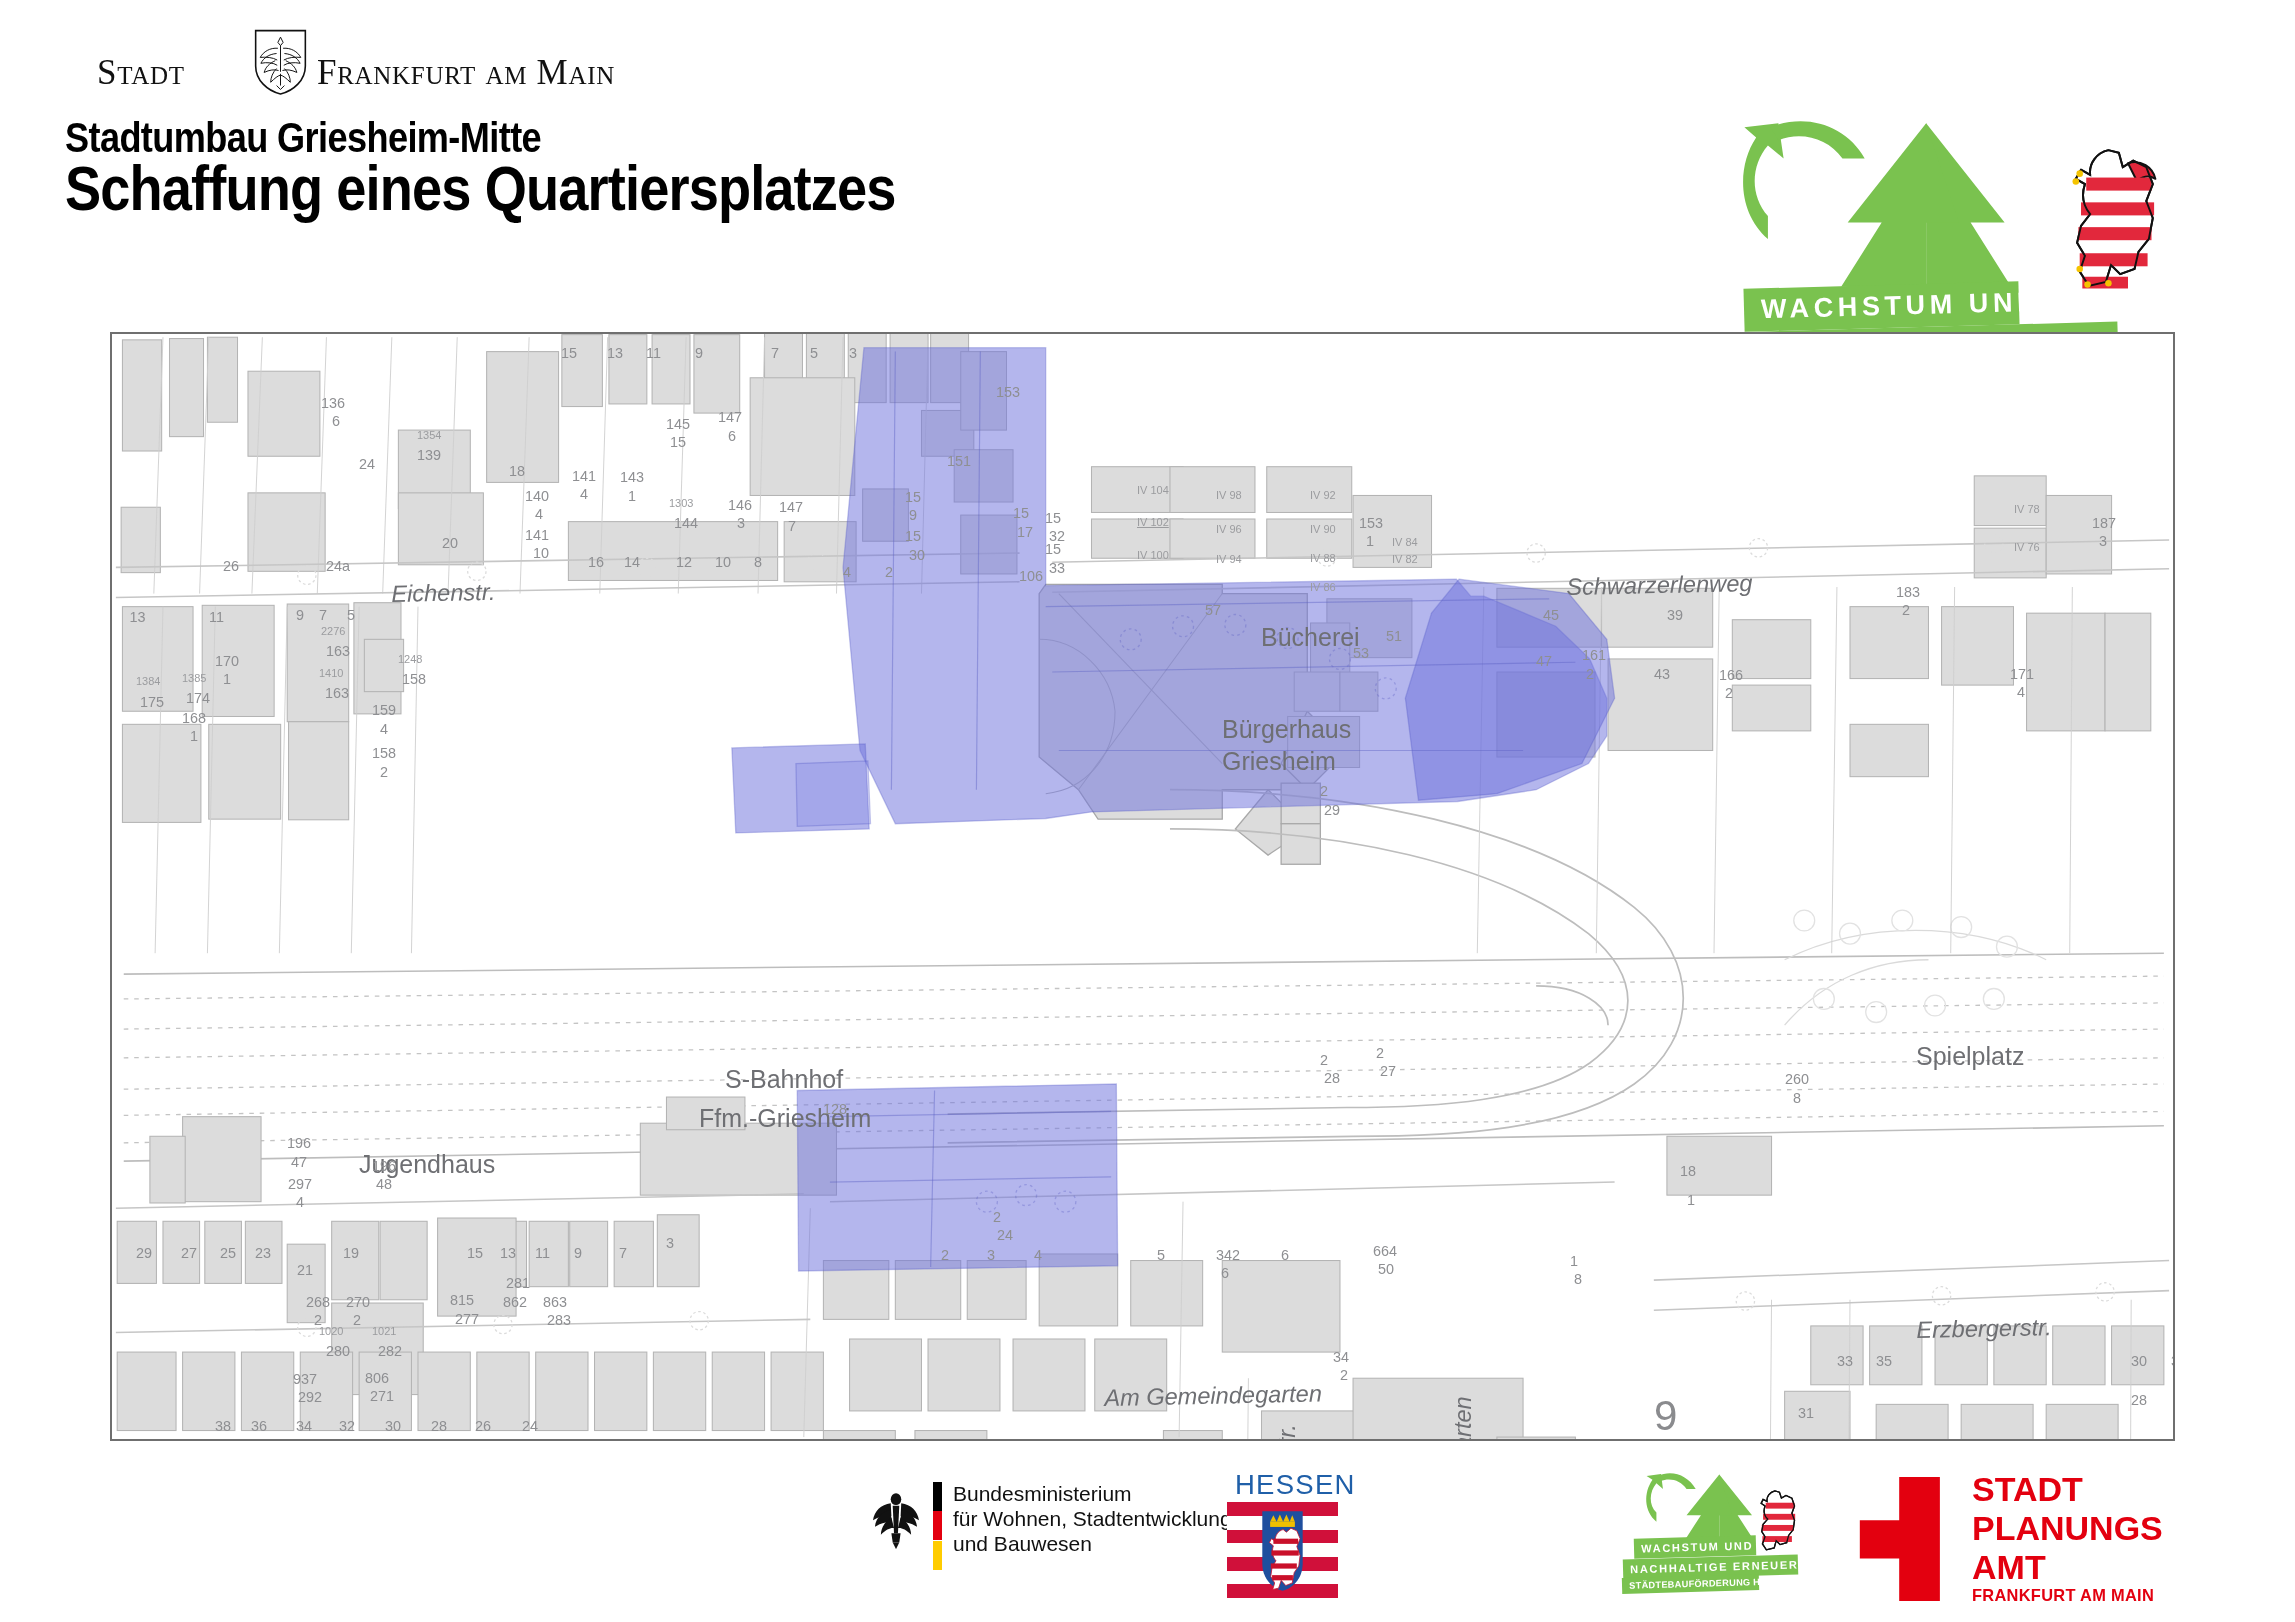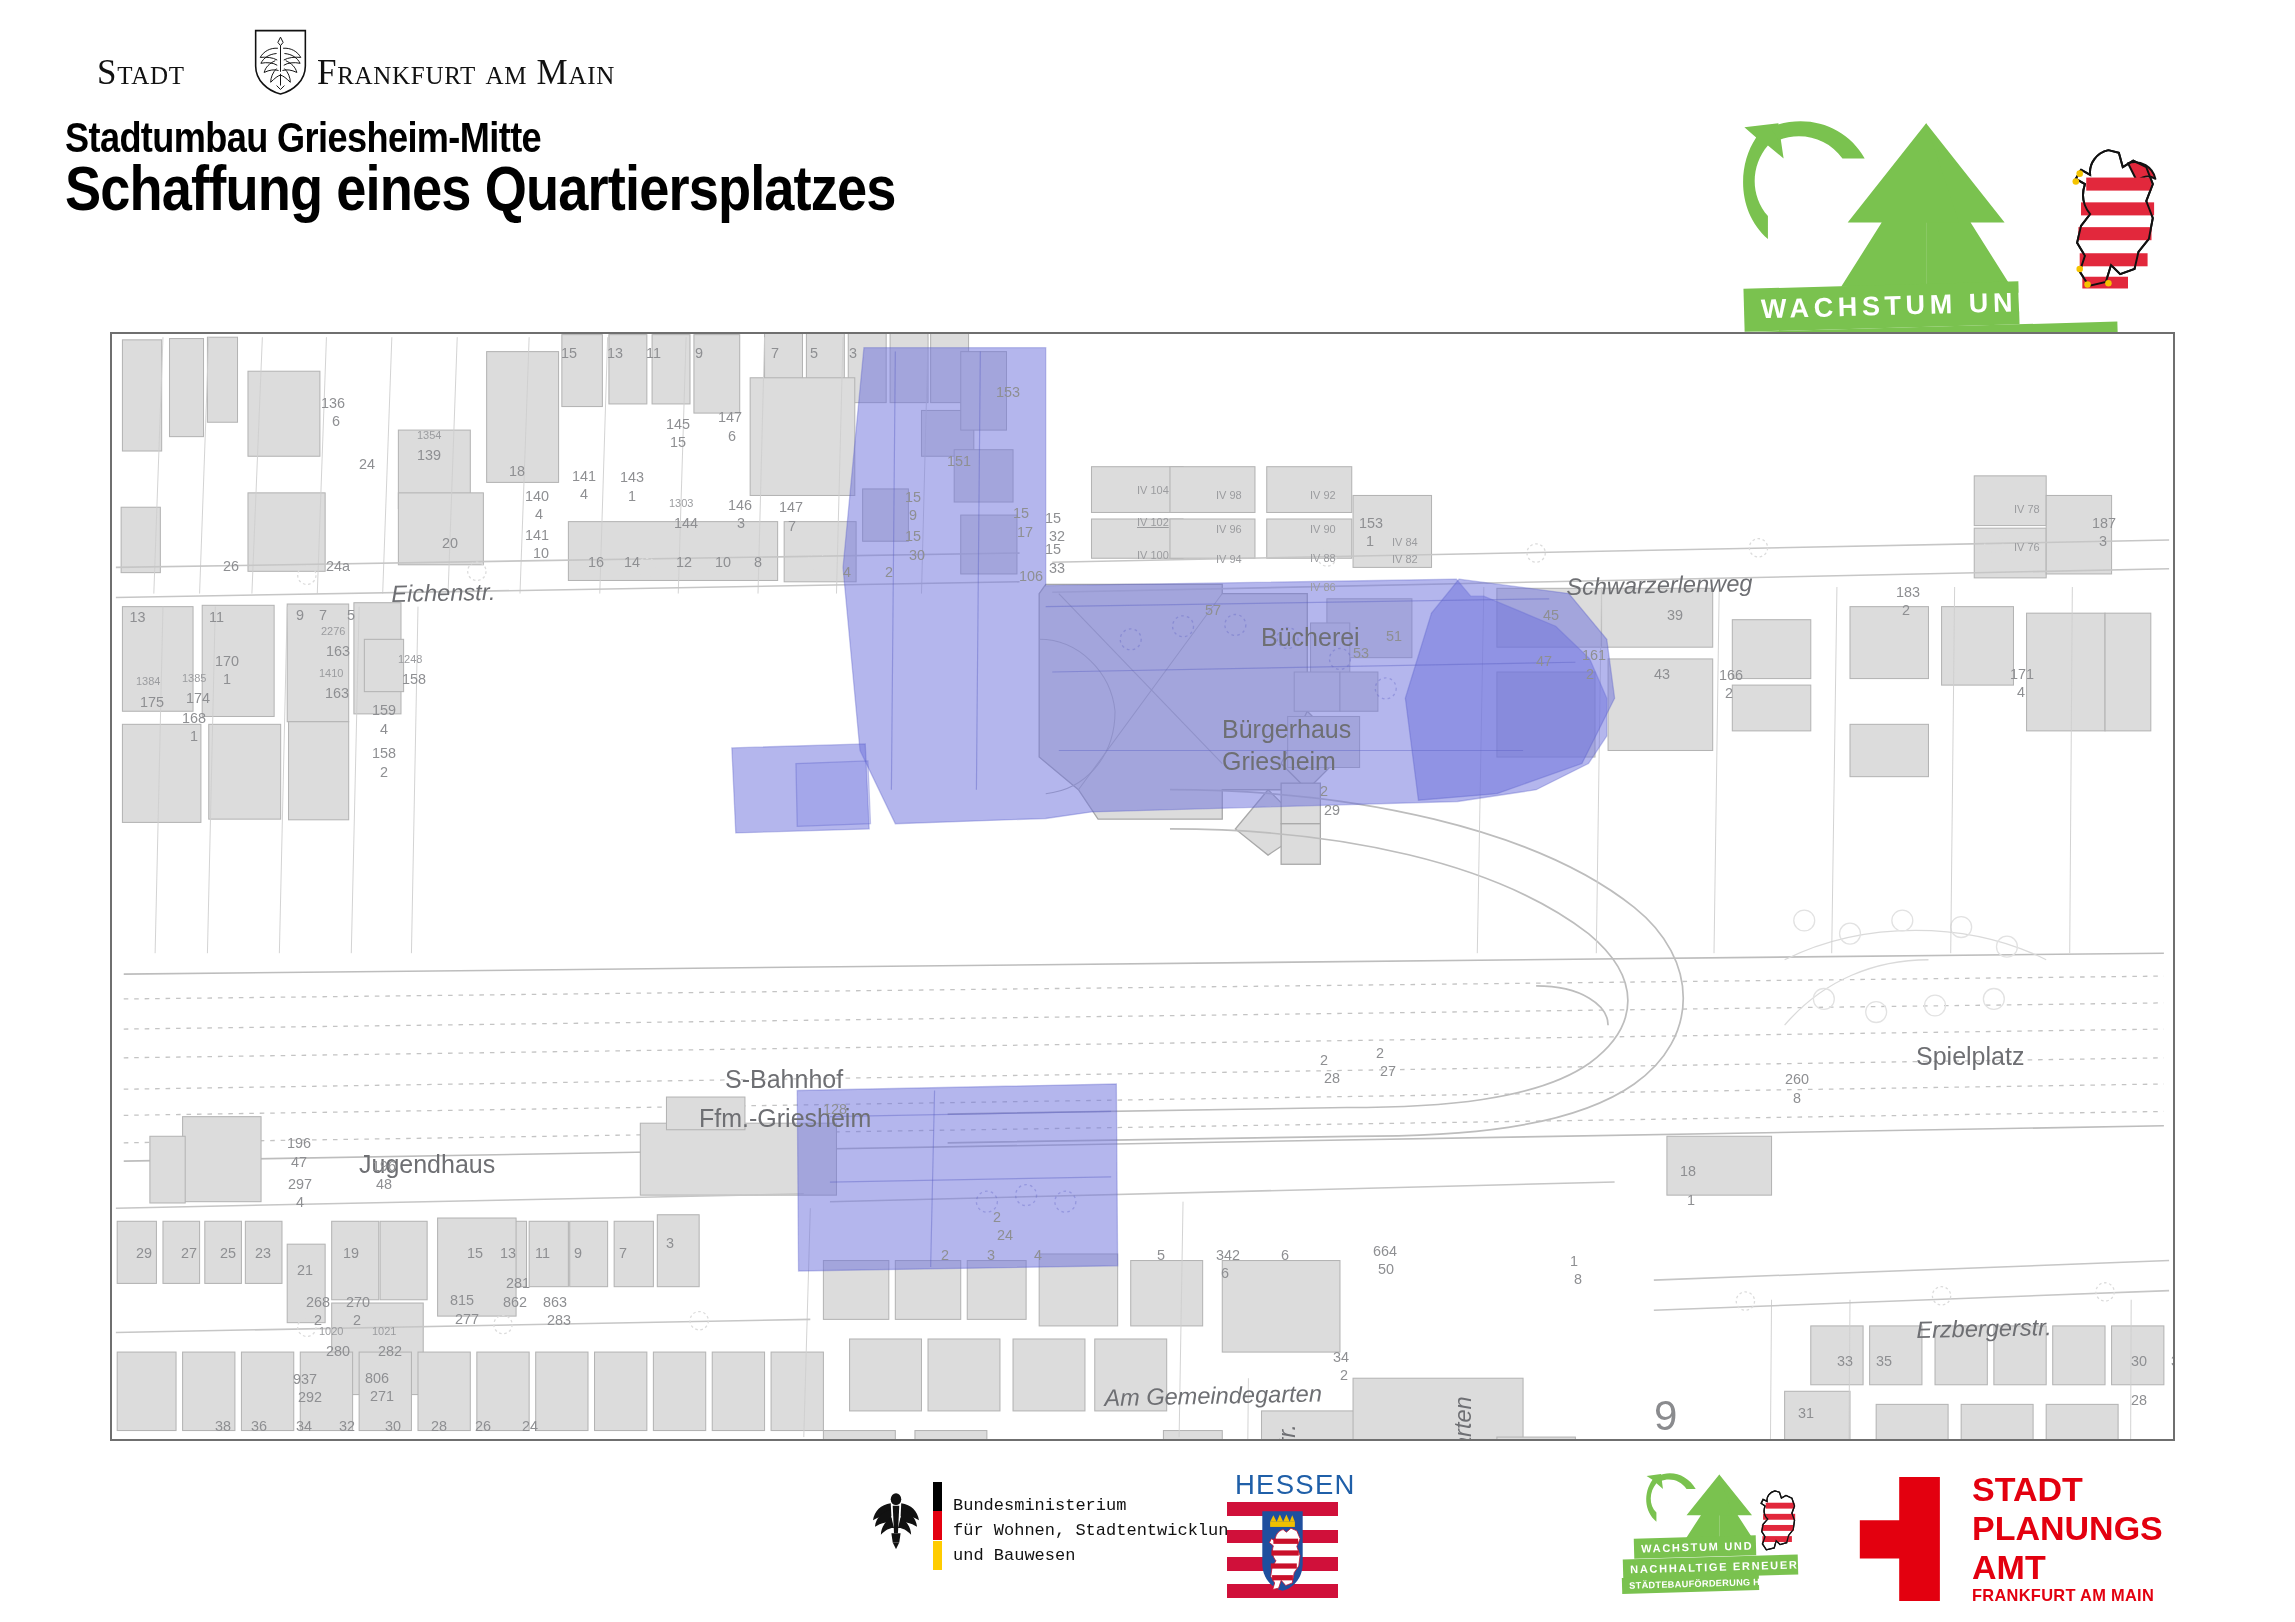--- a/index.html
+++ b/index.html
@@ -75,22 +75,22 @@
   
   #footer{position:absolute;left:0;top:1465px;width:2295px;height:157px;}
   .f-blk{position:absolute;top:0;height:157px;}
   
   #bmwsb{left:873px;width:314px;}
   #bmwsb .eagle{position:absolute;left:0;top:25px;width:46px;height:59px;}
   #bmwsb .flagbar{position:absolute;left:60px;top:17px;width:9.2px;height:88px;}
   #bmwsb .fb-k{position:absolute;left:0;top:0;width:9.2px;height:29px;background:#000;}
   #bmwsb .fb-r{position:absolute;left:0;top:29px;width:9.2px;height:29px;background:#e3000f;}
   #bmwsb .fb-g{position:absolute;left:0;top:59px;width:9.2px;height:29px;background:#ffcc00;}
-  #bmwsb .txt{position:absolute;left:80px;top:15.7px;font-size:17px;line-height:25px;color:#111;
-              font-family:Liberation Mono, monospace;white-space:nowrap;margin-top:12px;}
+  #bmwsb .txt{position:absolute;left:80px;top:15.7px;font-size:21px;line-height:25px;color:#111;
+              font-family:Liberation Sans, sans-serif;white-space:nowrap;}
   
   #hessen{left:1227px;width:118px;}
   #hessen .hw{position:absolute;left:7.9px;top:3.9px;font-size:27.5px;letter-spacing:1.3px;
               color:#1f5fa8;font-family:"Liberation Sans", sans-serif;}
   #hessen .flag{position:absolute;left:0;top:37px;width:111px;height:98px;background:#fff;}
   #hessen .stripe{position:absolute;left:0;width:111px;height:13.7px;background:#d0103a;}
   #hessen .shield{position:absolute;left:34px;top:7.9px;width:43px;height:82px;}
   
   #stadtfoerd{left:1397px;width:262px;}
   #stadtfoerd .houses{position:absolute;left:33px;top:6.5px;width:137px;height:64px;}

